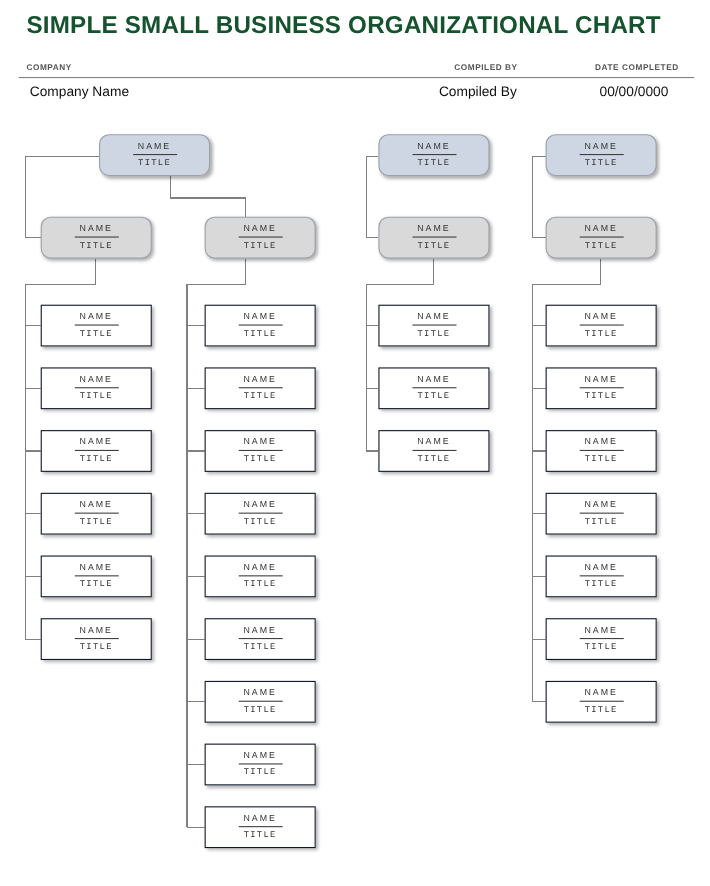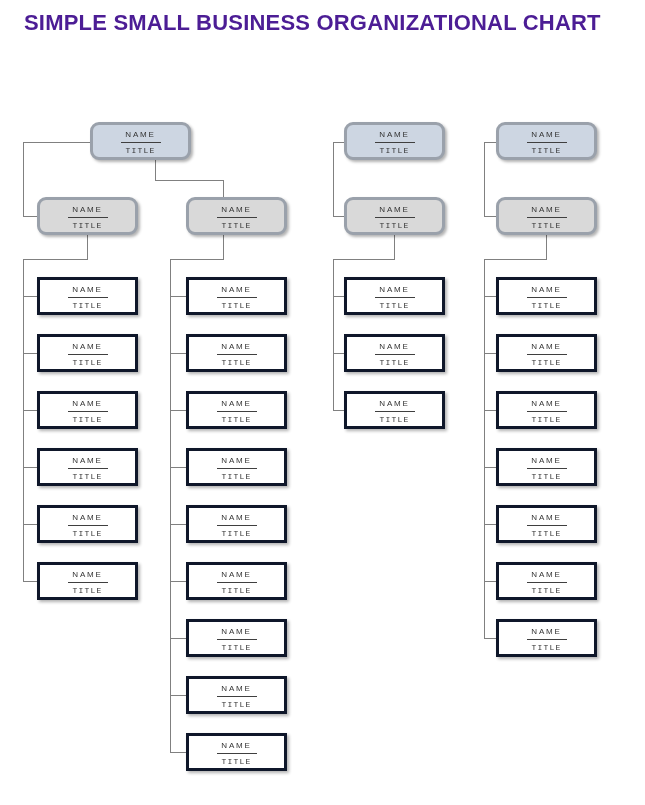--- a/index.html
+++ b/index.html
@@ -4,21 +4,21 @@
 <style>
   html,body{margin:0;padding:0;}
   body{
     width:645px;height:805px;background:#ffffff;position:relative;
     font-family:"Liberation Sans",sans-serif;
   }
   .page{position:absolute;inset:0;overflow:hidden;}
   .doc-title{
     position:absolute;left:24px;top:10px;margin:0;
     font-size:22px;font-weight:700;letter-spacing:0.2px;
-    color:#4c1d95;white-space:nowrap;
+    color:#14532d;white-space:nowrap;
   }
   .meta{position:absolute;left:0;top:0;width:645px;height:100px;}
   .flabel{
     position:absolute;top:57px;font-size:7.5px;font-weight:700;
     letter-spacing:.5px;color:#555555;white-space:nowrap;
   }
   .flabel.f1{left:24px;}
   .flabel.f2{left:413px;}
   .flabel.f3{left:541px;}
   .rule{position:absolute;left:17px;top:70px;width:614px;height:1px;background:#828282;}
@@ -26,21 +26,21 @@
     position:absolute;top:76px;font-size:12.5px;color:#101010;white-space:nowrap;
   }
   .fvalue.f1{left:27px;}
   .fvalue.f2{left:399px;}
   .fvalue.f3{left:545px;}
   .chart{position:absolute;inset:0;}
   #connectors{position:absolute;left:0;top:0;z-index:0;}
   #nodes{position:absolute;inset:0;z-index:1;}
   .node{
     position:absolute;width:101px;height:38px;box-sizing:border-box;
-    background:#ffffff;border:3px solid #0f172a;
+    background:#ffffff;border:1px solid #0f172a;
     box-shadow:2px 2px 3px rgba(0,0,0,.30);
     text-align:center;
   }
   .node.executive,.node.manager{border-radius:9px;border-color:#9aa1ab;}
   .node-name{
     margin-top:5px;font-size:8px;letter-spacing:1.8px;color:#333333;line-height:9px;
   }
   .node-divider{
     width:40px;height:0;border-top:1px solid #3f3f3f;margin:3px auto 3px auto;
   }
@@ -48,20 +48,29 @@
     font-size:8px;letter-spacing:1.2px;color:#333333;line-height:9px;font-family:Liberation Mono, monospace;
   }
 </style>
 </head>
 <body>
 
 <div class="page">
 
   <h1 class="doc-title">SIMPLE SMALL BUSINESS ORGANIZATIONAL CHART</h1>
 
+  <div class="meta">
+    <span class="flabel f1">COMPANY</span>
+    <span class="flabel f2">COMPILED BY</span>
+    <span class="flabel f3">DATE COMPLETED</span>
+    <div class="rule"></div>
+    <span class="fvalue f1">Company Name</span>
+    <span class="fvalue f2">Compiled By</span>
+    <span class="fvalue f3">00/00/0000</span>
+  </div>
 
   <div class="chart">
     <svg id="connectors" width="645" height="805" shape-rendering="crispEdges">
         <path d="M90,142 H23 V216 H37" fill="none" stroke="#808080" stroke-width="1"></path>
         <path d="M87,235 V259 H23 V581" fill="none" stroke="#808080" stroke-width="1"></path>
         <path d="M23,296 H37" fill="none" stroke="#808080" stroke-width="1"></path>
         <path d="M23,353 H37" fill="none" stroke="#808080" stroke-width="1"></path>
         <path d="M23,410 H37" fill="none" stroke="#808080" stroke-width="1"></path>
         <path d="M23,467 H37" fill="none" stroke="#808080" stroke-width="1"></path>
         <path d="M23,524 H37" fill="none" stroke="#808080" stroke-width="1"></path>

